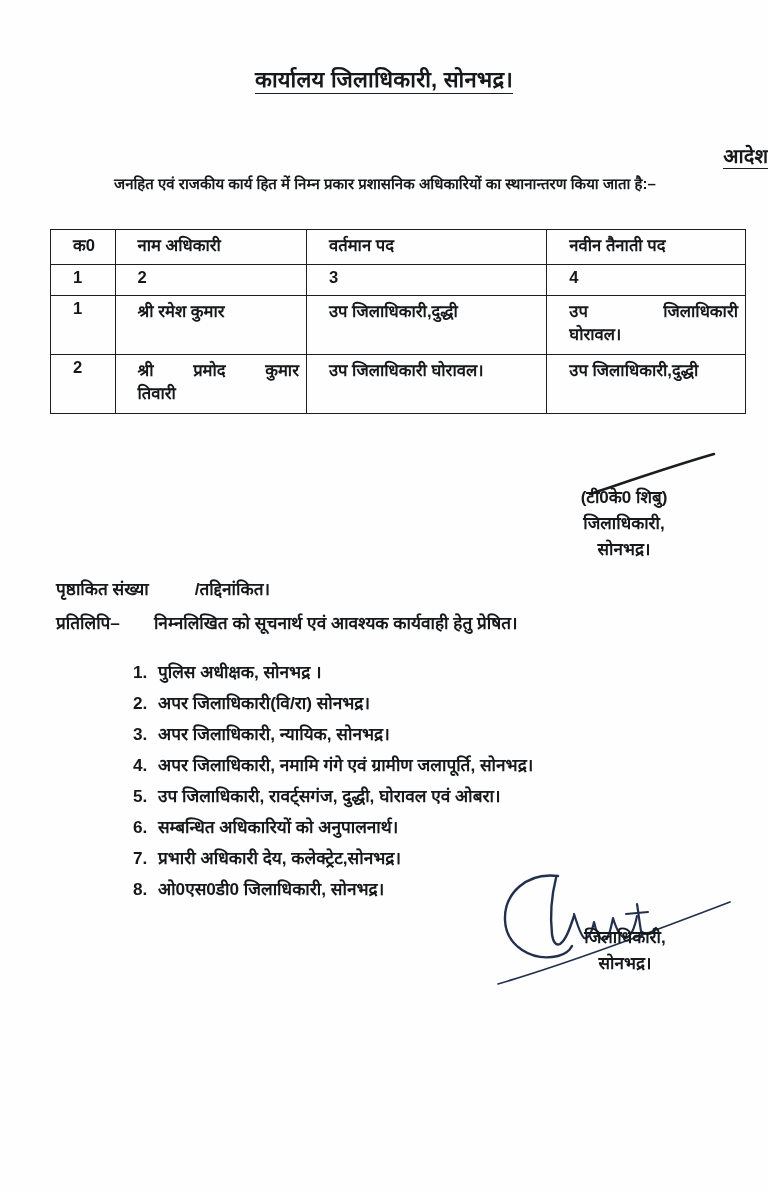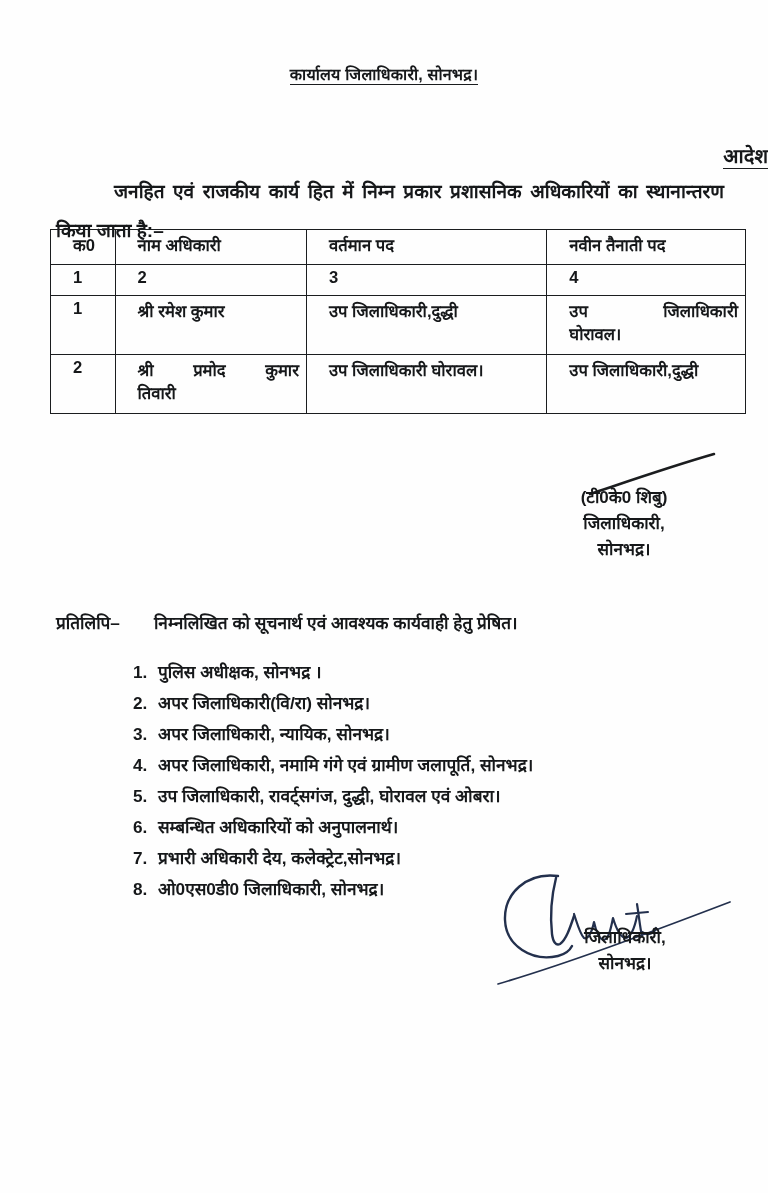--- a/index.html
+++ b/index.html
@@ -18,21 +18,21 @@
     overflow: hidden;
   }
 
   
   .office-title {
     position: absolute;
     top: 63px;
     left: 0;
     width: 768px;
     text-align: center;
-    font-size: 16px;
+    font-size: 22px;
     font-weight: 700;
     letter-spacing: .2px;
   }
   .office-title span {
     border-bottom: 1.8px solid #1a1c1e;
     padding-bottom: 1px;
   }
 
   .letterline {
     position: absolute;
@@ -69,23 +69,23 @@
   .order-heading span {
     border-bottom: 1.8px solid #1a1c1e;
     padding-bottom: 1px;
   }
 
   
   .para {
     position: absolute;
     left: 56px;
     width: 668px;
-    font-size: 19px;
-    font-weight: 600;
-    line-height: 39px;
+    font-size: 15px;
+    font-weight: 600;
+    line-height: 23px;
     text-indent: 58px;
     text-align: justify;
   }
   #intro-para { top: 172px; }
   #compliance-para { top: 400px; text-indent: 56px; }
 
   
   #transfer-table {
     position: absolute;
     top: 229px;
@@ -221,20 +221,21 @@
 
   <svg class="pen-stroke" style="top:452px; left:586px;" width="150" height="46">
     <path d="M4 42 C 40 30, 86 14, 128 2" stroke="#1b1d1f" stroke-width="2.6" fill="none" stroke-linecap="round"></path>
   </svg>
   <div class="sig-block" id="sig-top">
     <div>(टी0के0 शिबु)</div>
     <div>जिलाधिकारी,</div>
     <div>सोनभद्र।</div>
   </div>
 
+  <div class="endorse" id="endorse-number"><span>पृष्ठाकित संख्या</span><span class="gap-inline"></span><span>/तद्दिनांकित।</span></div>
 
   <div class="endorse" id="endorse-copy"><span>प्रतिलिपि–</span><span class="gap-inline2"></span><span>निम्नलिखित को सूचनार्थ एवं आवश्यक कार्यवाही हेतु प्रेषित।</span></div>
 
   <ol id="copy-list">
     <li>पुलिस अधीक्षक, सोनभद्र ।</li>
     <li>अपर जिलाधिकारी(वि/रा) सोनभद्र।</li>
     <li>अपर जिलाधिकारी, न्यायिक, सोनभद्र।</li>
     <li>अपर जिलाधिकारी, नमामि गंगे एवं ग्रामीण जलापूर्ति, सोनभद्र।</li>
     <li>उप जिलाधिकारी, रावर्ट्सगंज, दुद्धी, घोरावल एवं ओबरा।</li>
     <li>सम्बन्धित अधिकारियों को अनुपालनार्थ।</li>

